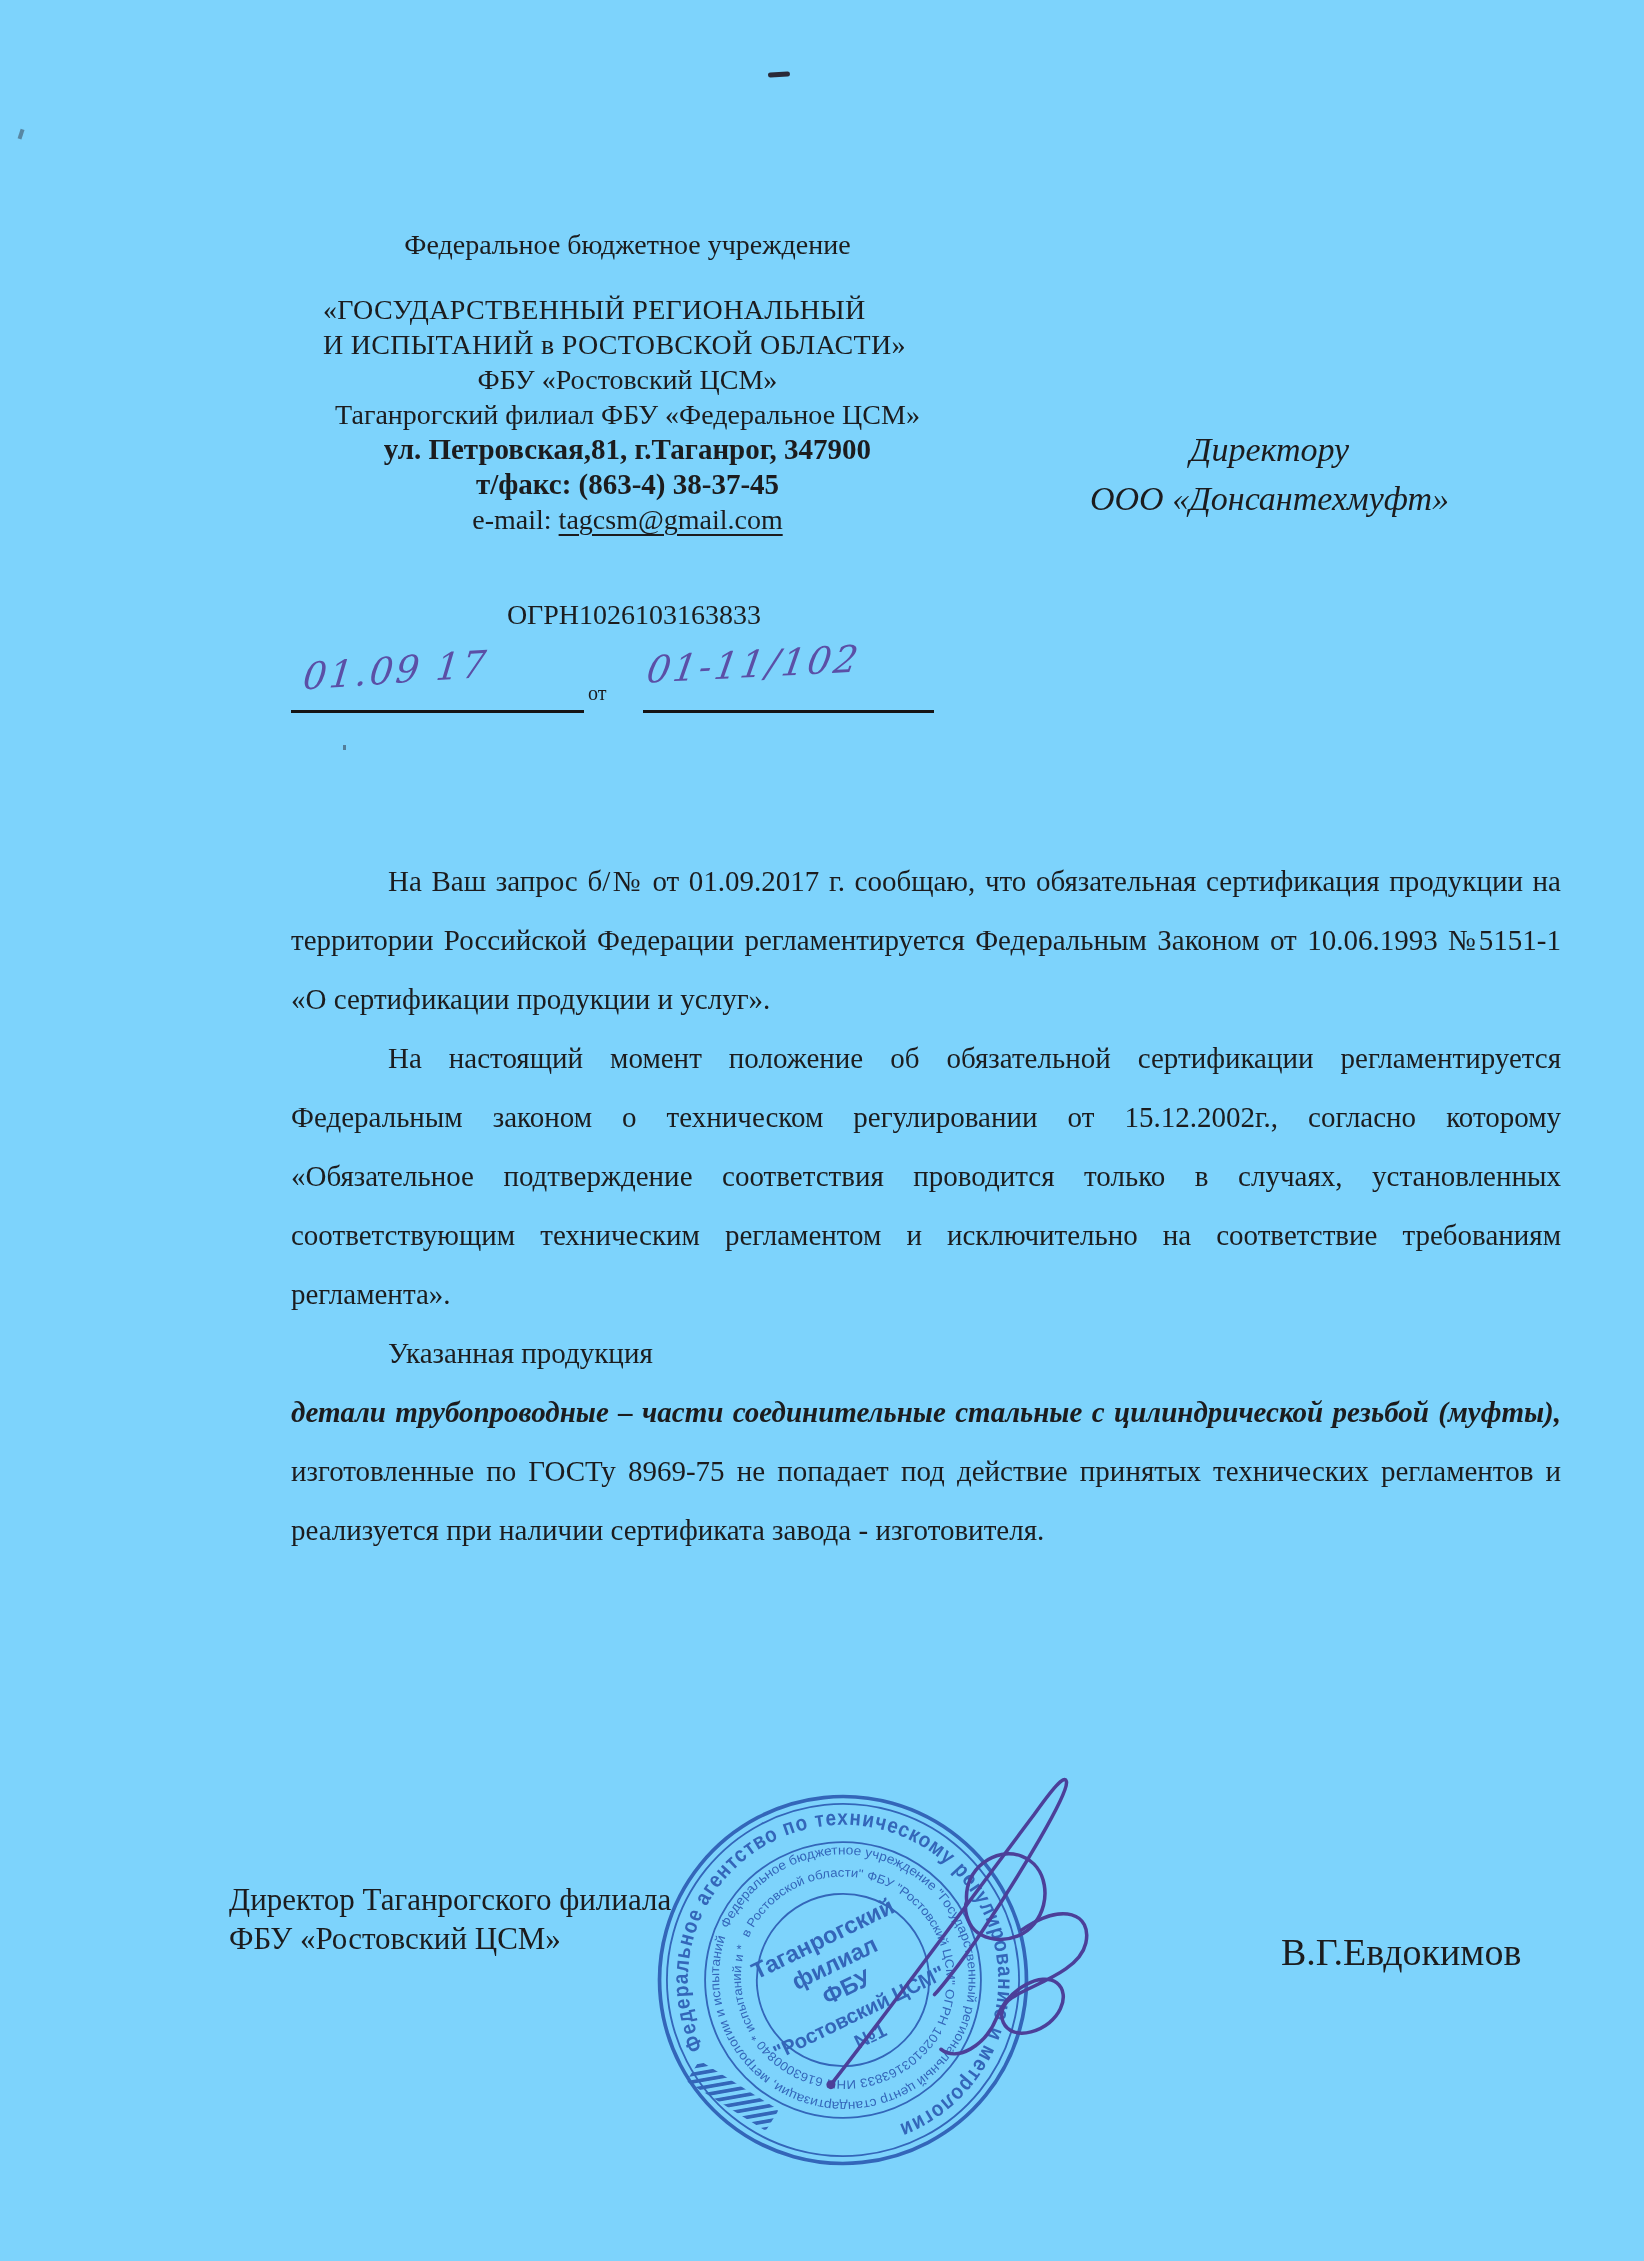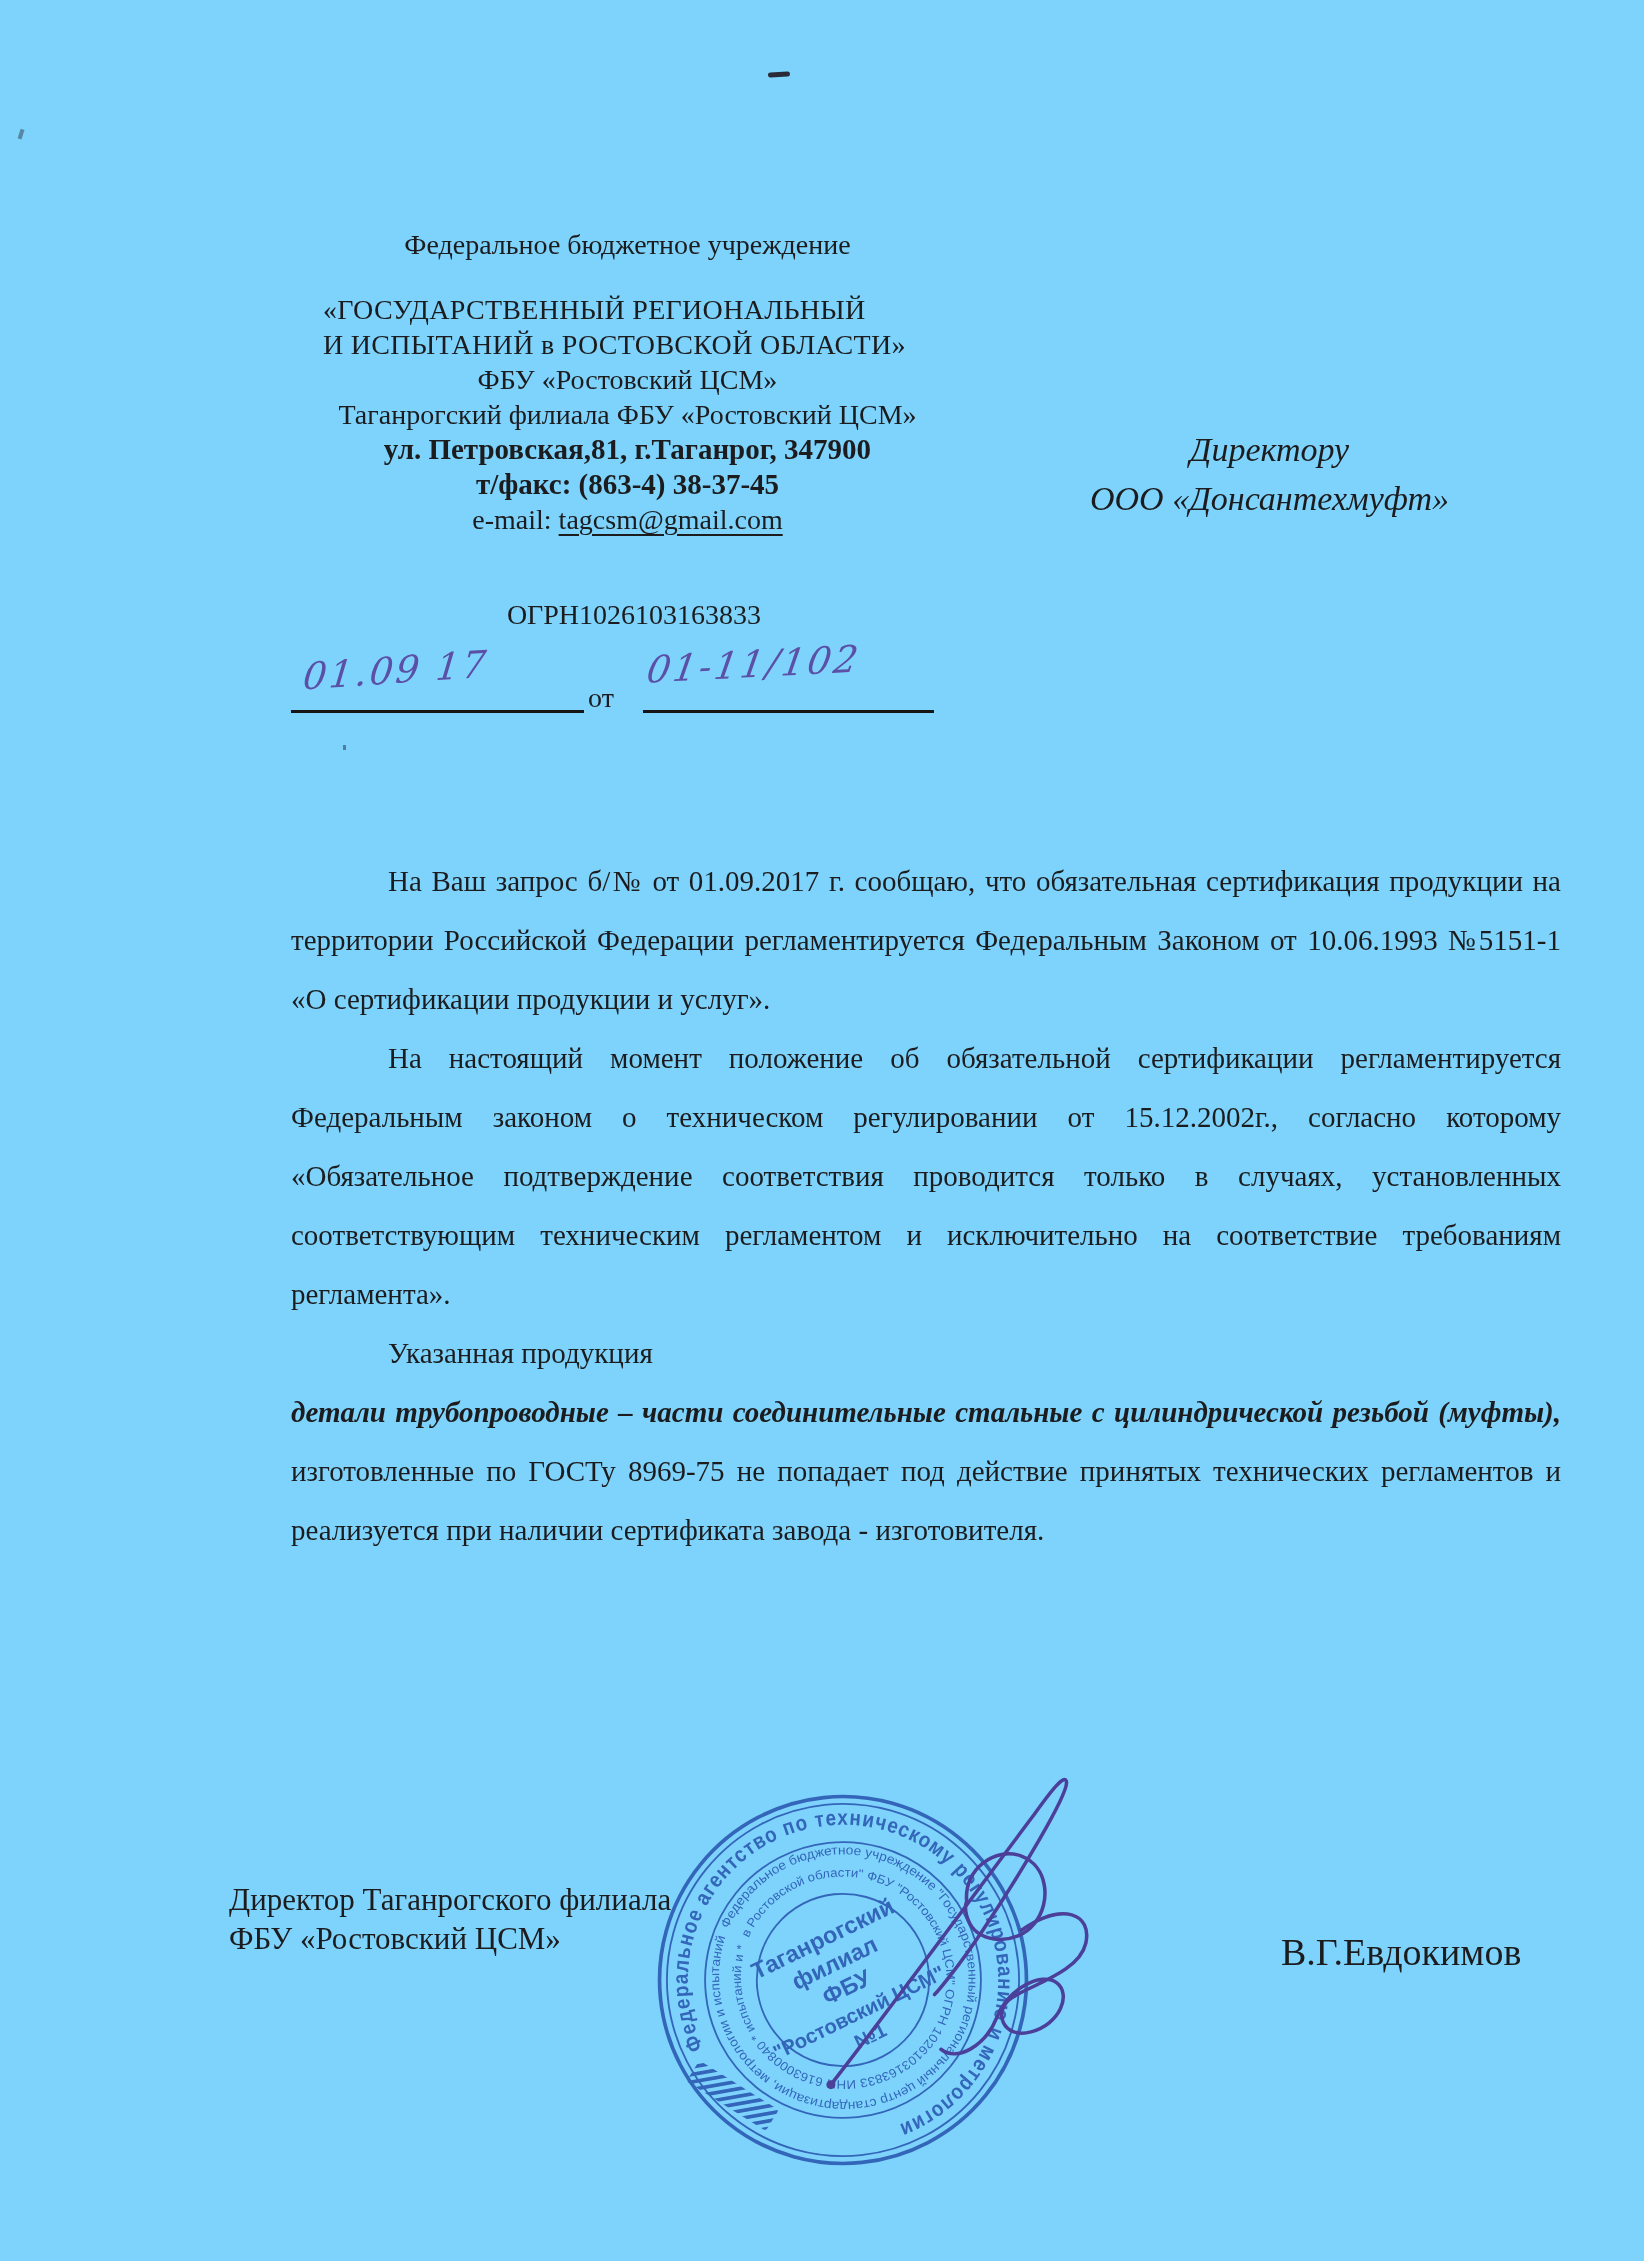--- a/index.html
+++ b/index.html
@@ -14,21 +14,21 @@
   
   .letterhead{position:absolute;left:283px;top:227px;width:689px;text-align:center;}
   .lh-orgtype{font-size:28px;line-height:35px;margin-bottom:30px;}
   .caps-block{text-align:left;padding-left:40px;font-size:28px;line-height:35px;letter-spacing:0.3px;}
   .lh-line{font-size:28px;line-height:35px;}
   .lh-bold{font-weight:bold;font-size:29px;}
   .email-underline{text-decoration:underline;text-underline-offset:4.5px;}
   .ogrn{position:absolute;left:296px;top:599px;width:676px;text-align:center;font-size:28px;}
   
   .ref-underline{position:absolute;height:2.6px;background:#151515;}
-  .ref-from{position:absolute;left:588px;top:682px;font-size:28px;}
+  .ref-from{position:absolute;left:588px;top:682px;font-size:20px;}
   .hw{
     position:absolute;
     font-family:"DejaVu Serif","Liberation Serif",serif;
     font-style:italic;
     color:#5b4fa6;
     font-size:37px;
     transform:rotate(-4deg) skewX(-10deg);
     letter-spacing:2.6px;
     white-space:nowrap;
   }
@@ -60,21 +60,21 @@
   <div class="artifact" style="left:19.3px;top:129px;width:3.9px;height:10.3px;opacity:.45;transform:rotate(18deg);"></div>
   <div class="artifact" style="left:343px;top:745px;width:3.2px;height:5.2px;opacity:.5;"></div>
 
   <div class="letterhead">
     <div class="lh-orgtype">Федеральное бюджетное учреждение</div>
     <div class="caps-block">
       <div>«ГОСУДАРСТВЕННЫЙ РЕГИОНАЛЬНЫЙ</div>
       <div>И ИСПЫТАНИЙ в РОСТОВСКОЙ ОБЛАСТИ»</div>
     </div>
     <div class="lh-line">ФБУ «Ростовский ЦСМ»</div>
-    <div class="lh-line">Таганрогский филиала ФБУ «Ростовский ЦСМ»</div>
+    <div class="lh-line">Таганрогский филиал ФБУ «Федеральное ЦСМ»</div>
     <div class="lh-line lh-bold">ул. Петровская,81, г.Таганрог, 347900</div>
     <div class="lh-line lh-bold">т/факс: (863-4) 38-37-45</div>
     <div class="lh-line"><span>e-mail: </span><span class="email-underline">tagcsm@gmail.com</span></div>
   </div>
 
   <div class="ogrn">ОГРН1026103163833</div>
 
   <span class="hw" style="left:303px;top:649px;">01.09 17</span>
   <div class="ref-underline" style="left:291px;top:710px;width:293px;"></div>
   <span class="ref-from">от</span>

